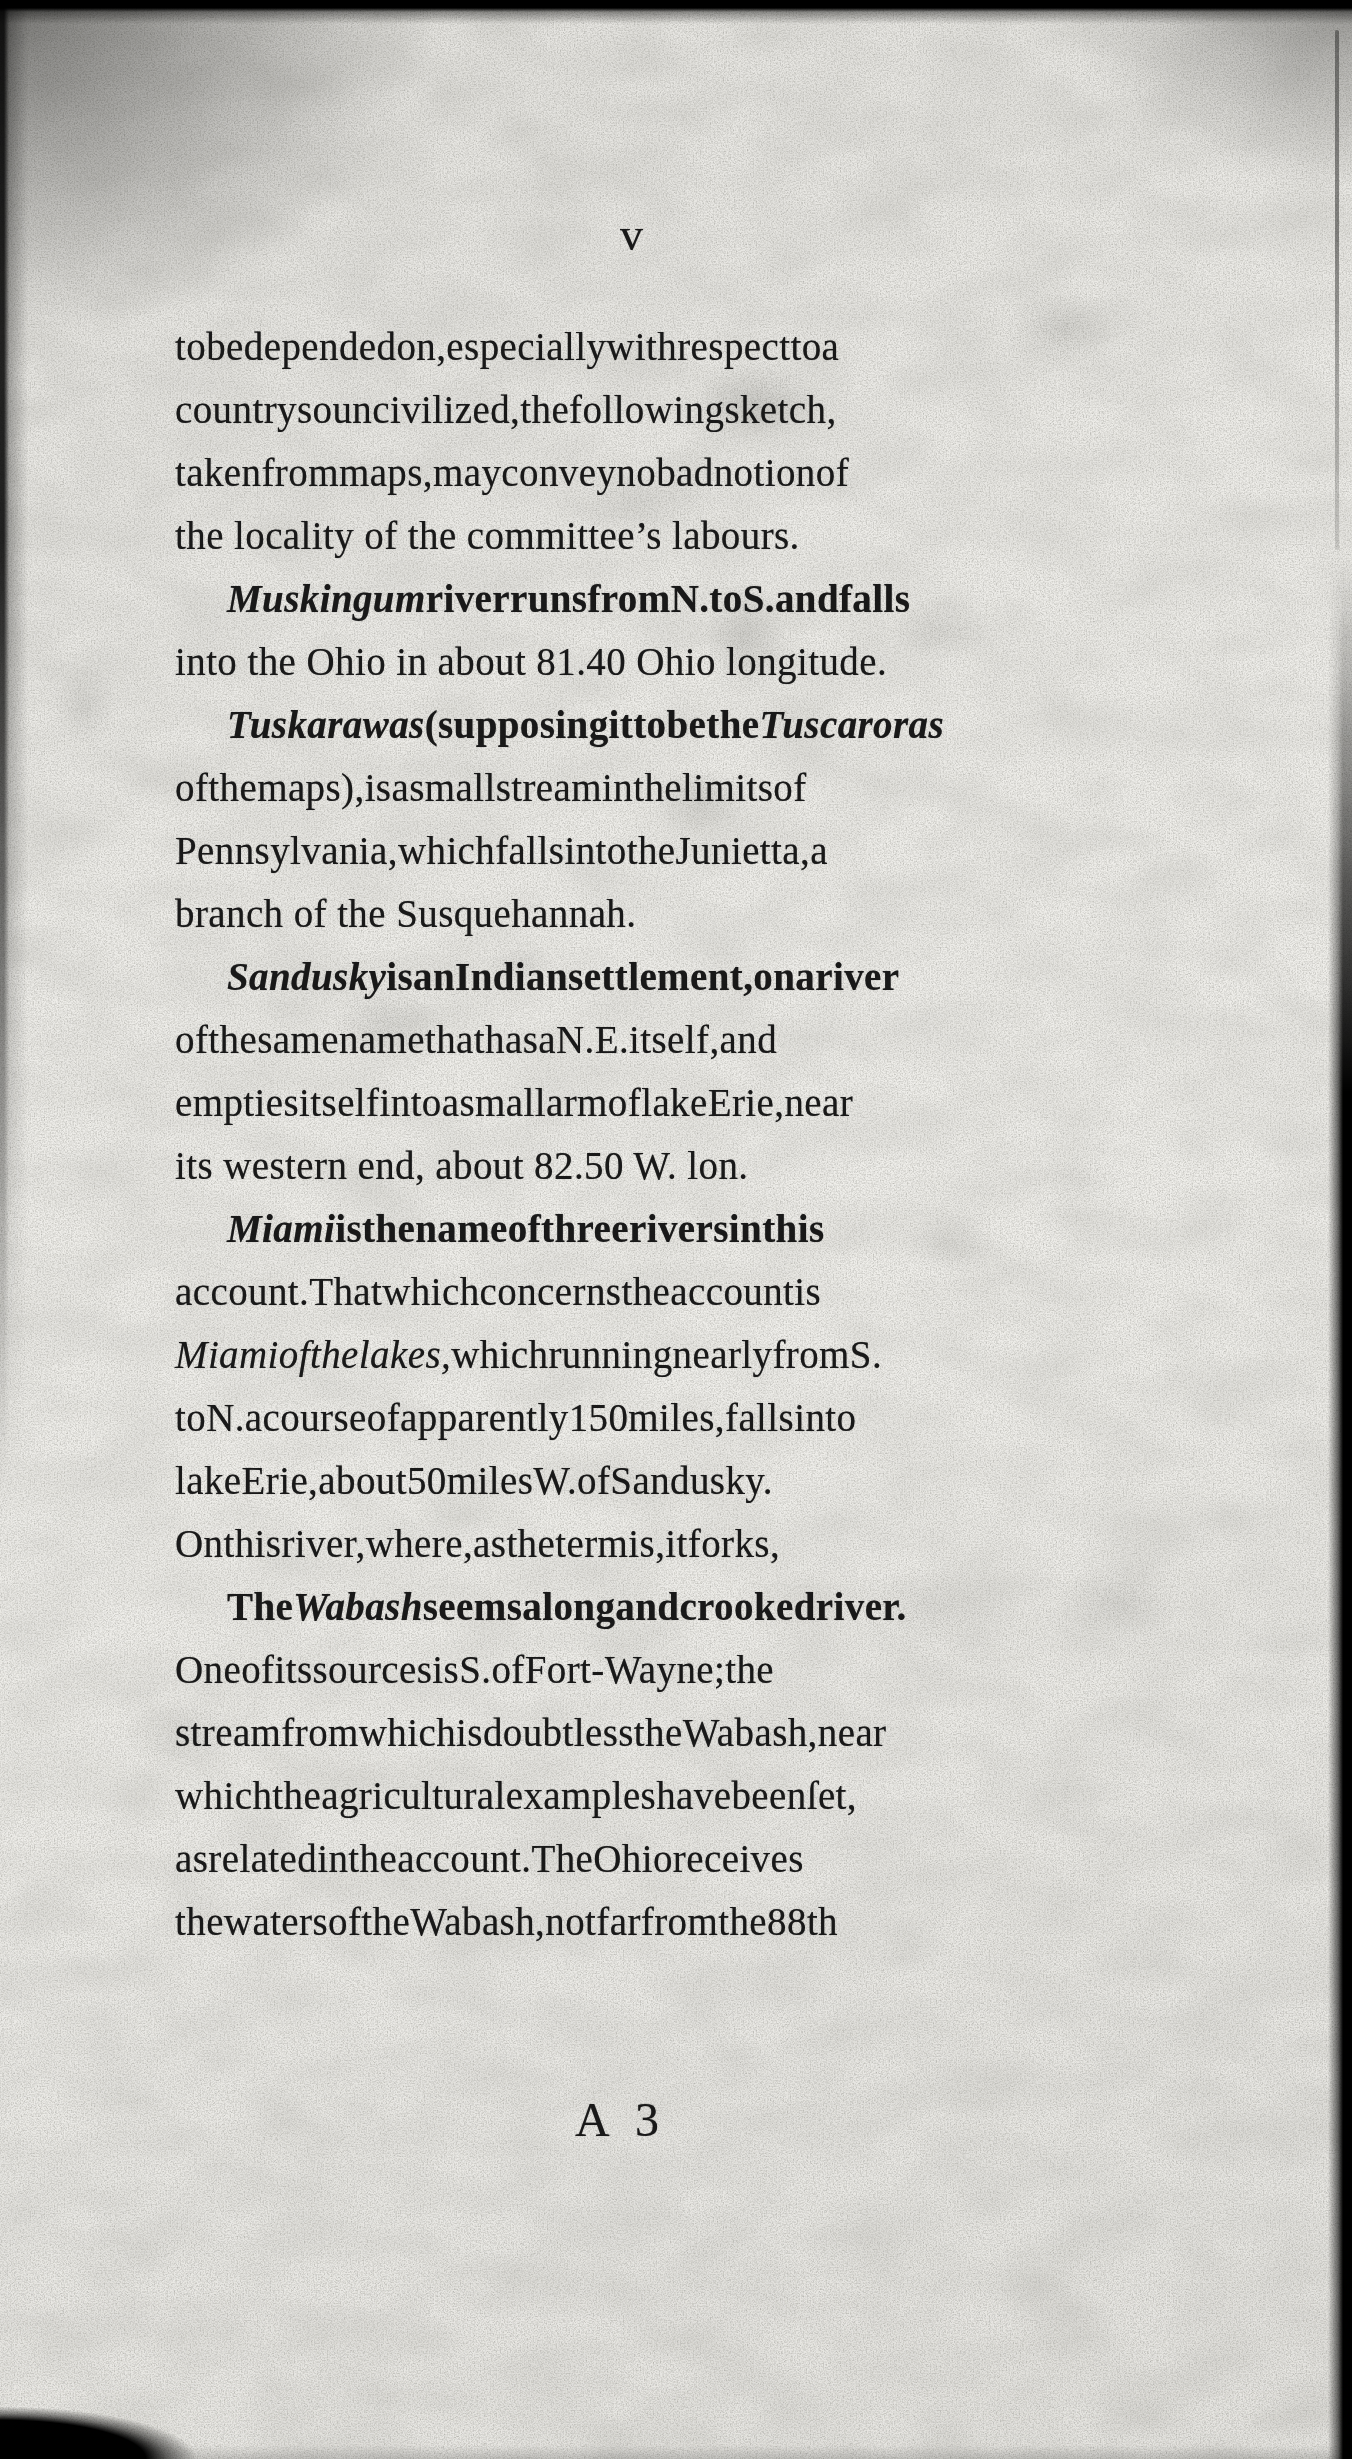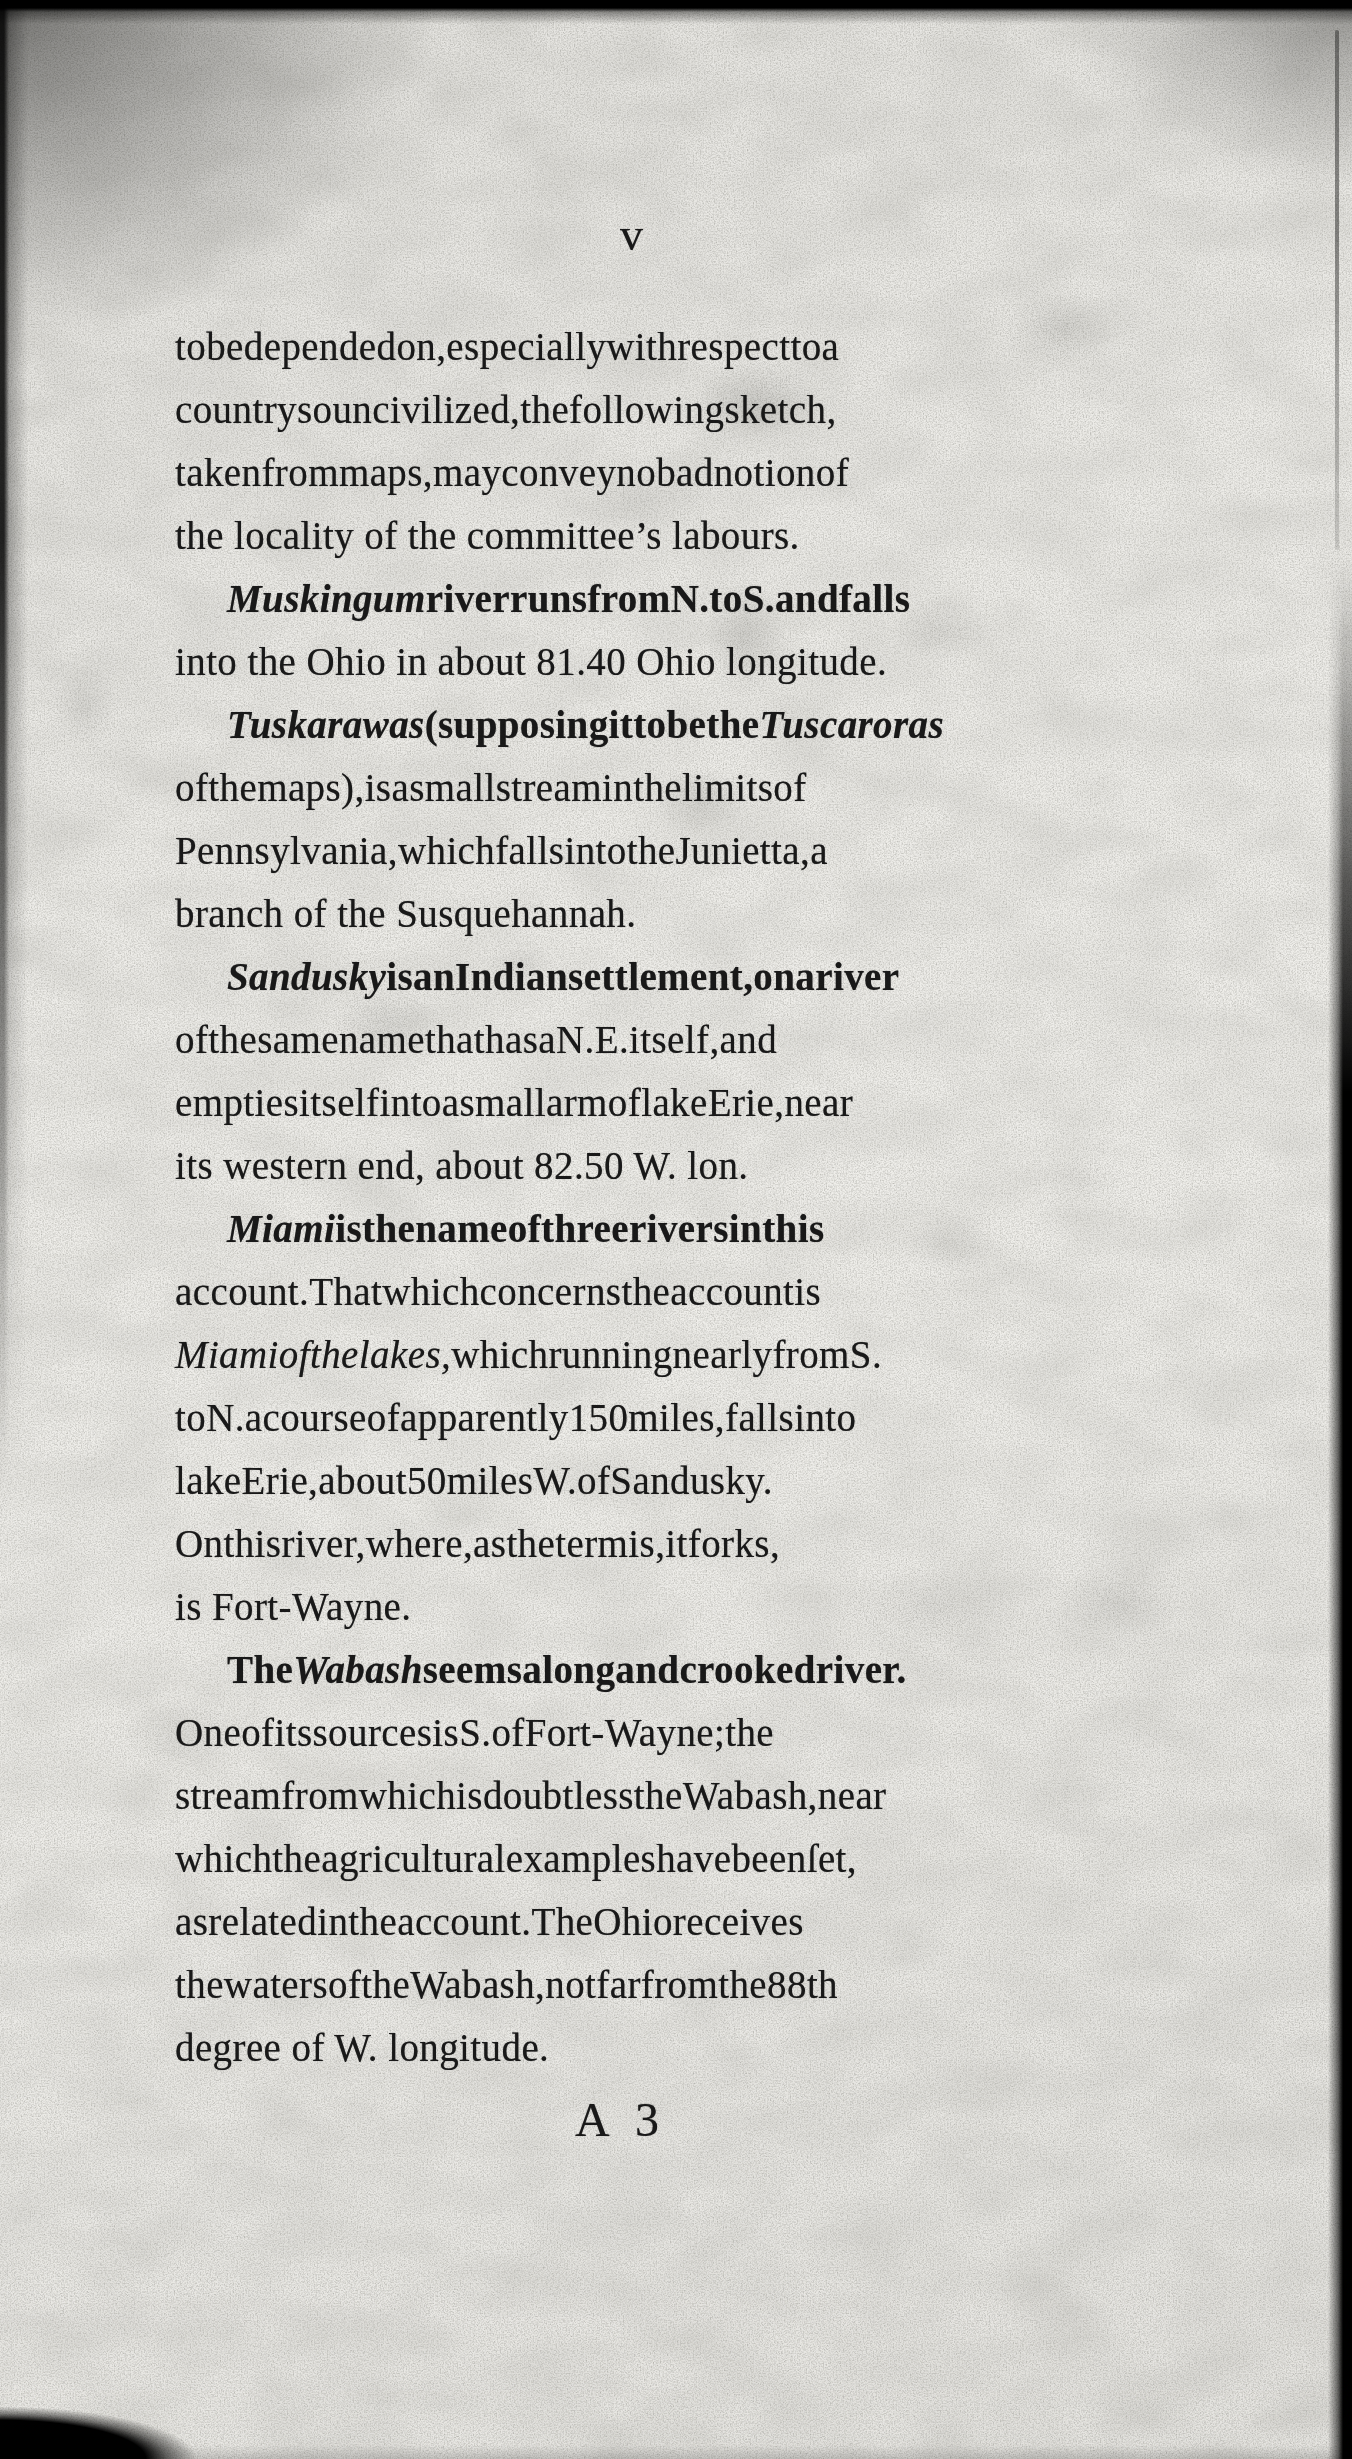--- a/index.html
+++ b/index.html
@@ -108,30 +108,28 @@
         <div class="line just"><span>empties</span><span>itself</span><span>into</span><span>a</span><span>small</span><span>arm</span><span>of</span><span>lake</span><span>Erie,</span><span>near</span></div>
         <div class="line"><span>its</span> <span>western</span> <span>end,</span> <span>about</span> <span>82.50</span> <span>W.</span> <span>lon.</span> </div>
       </div>
       <div class="para indent">
         <div class="line just"><span class="it">Miami</span><span>is</span><span>the</span><span>name</span><span>of</span><span>three</span><span>rivers</span><span>in</span><span>this</span></div>
         <div class="line just"><span>account.</span><span>That</span><span>which</span><span>concerns</span><span>the</span><span>account</span><span>is</span></div>
         <div class="line just"><span class="it">Miami</span><span class="it">of</span><span class="it">the</span><span class="it">lakes,</span><span>which</span><span>running</span><span>nearly</span><span>from</span><span>S.</span></div>
         <div class="line just"><span>to</span><span>N.</span><span>a</span><span>course</span><span>of</span><span>apparently</span><span>150</span><span>miles,</span><span>falls</span><span>into</span></div>
         <div class="line just"><span>lake</span><span>Erie,</span><span>about</span><span>50</span><span>miles</span><span>W.</span><span>of</span><span>Sandusky.</span></div>
         <div class="line just"><span>On</span><span>this</span><span>river,</span><span>where,</span><span>as</span><span>the</span><span>term</span><span>is,</span><span>it</span><span>forks,</span></div>
-        <div class="line"><span>is</span> <span>Fort-Wayne.</span> </div>
       </div>
       <div class="para indent">
         <div class="line just"><span>The</span><span class="it">Wabash</span><span>seems</span><span>a</span><span>long</span><span>and</span><span>crooked</span><span>river.</span></div>
         <div class="line just"><span>One</span><span>of</span><span>its</span><span>sources</span><span>is</span><span>S.</span><span>of</span><span>Fort-Wayne;</span><span>the</span></div>
         <div class="line just"><span>stream</span><span>from</span><span>which</span><span>is</span><span>doubtless</span><span>the</span><span>Wabash,</span><span>near</span></div>
         <div class="line just"><span>which</span><span>the</span><span>agricultural</span><span>examples</span><span>have</span><span>been</span><span>ſet,</span></div>
         <div class="line just"><span>as</span><span>related</span><span>in</span><span>the</span><span>account.</span><span>The</span><span>Ohio</span><span>receives</span></div>
         <div class="line just"><span>the</span><span>waters</span><span>of</span><span>the</span><span>Wabash,</span><span>not</span><span>far</span><span>from</span><span>the</span><span>88th</span></div>
-        <div class="line"><span>degree</span> <span>of</span> <span>W.</span> <span>longitude.</span> </div>
       </div>
     </div>
 
   <div class="signature">A 3</div>
 
   <div class="edge-top"></div>
   <div class="corner-topleft"></div>
   <div class="edge-left"></div>
   <div class="corner-topright"></div>
   <div class="edge-right-line"></div>

